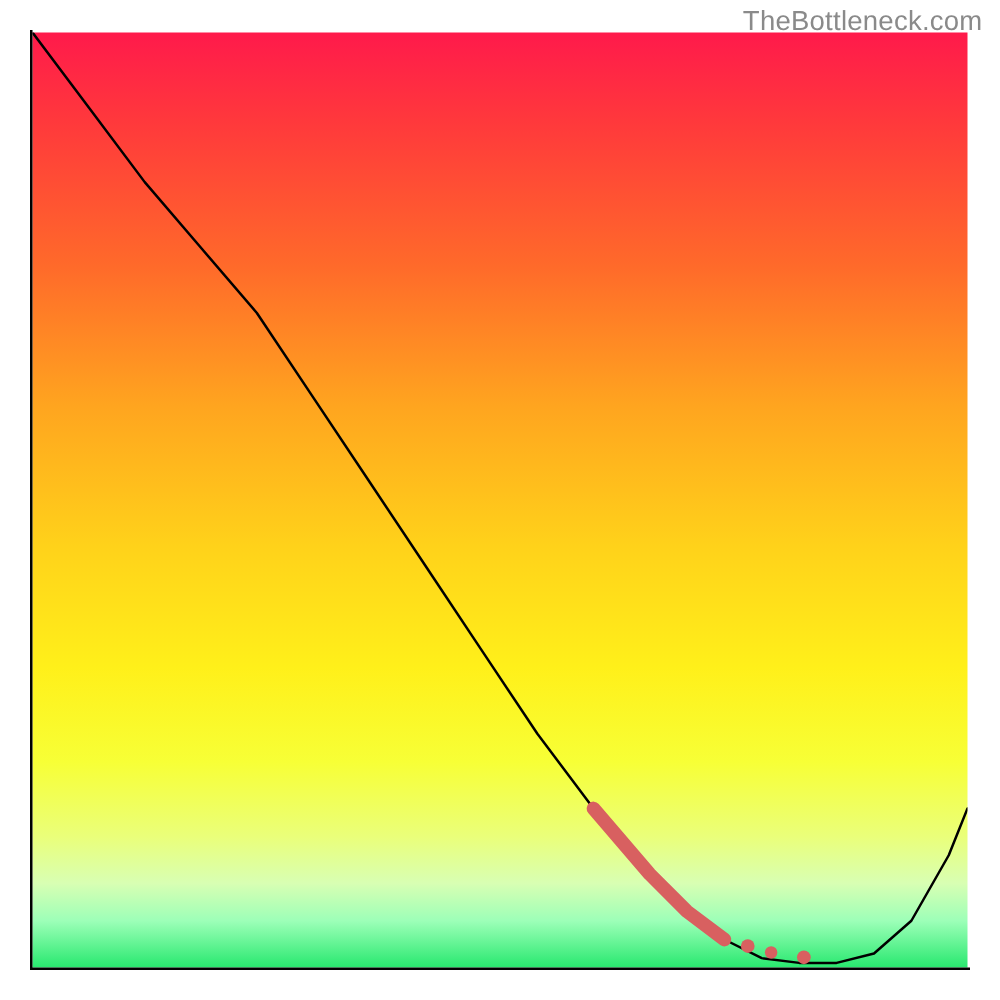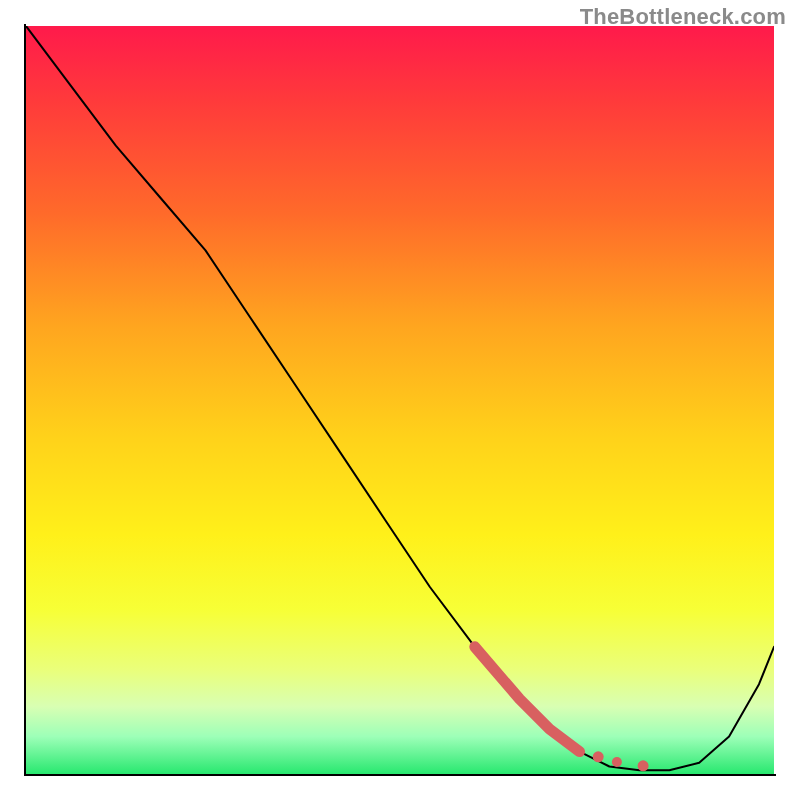--- a/index.html
+++ b/index.html
@@ -58,21 +58,21 @@
     left: 24px;
     top: 774px;
     width: 752px;
     height: 2px;
   }
   .watermark {
     position: absolute;
     top: 4px;
     right: 14px;
     font-size: 22px;
-    font-weight: 700;
+    font-weight: 400;
     color: #8a8a8a;
     letter-spacing: 0.2px;
   }
 </style>
 </head>
 <body>
 <div class="stage">
 
   <div class="plot-area"></div>
 

